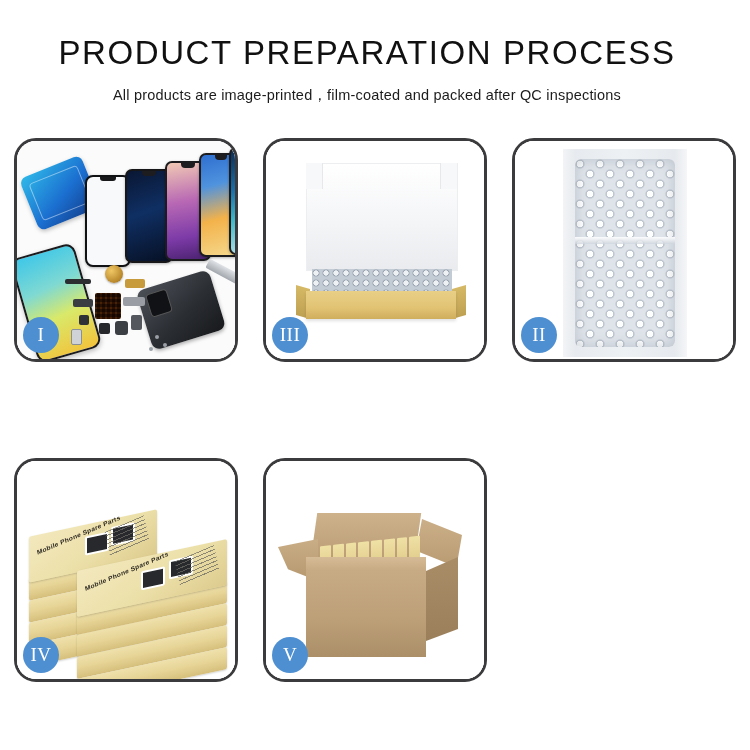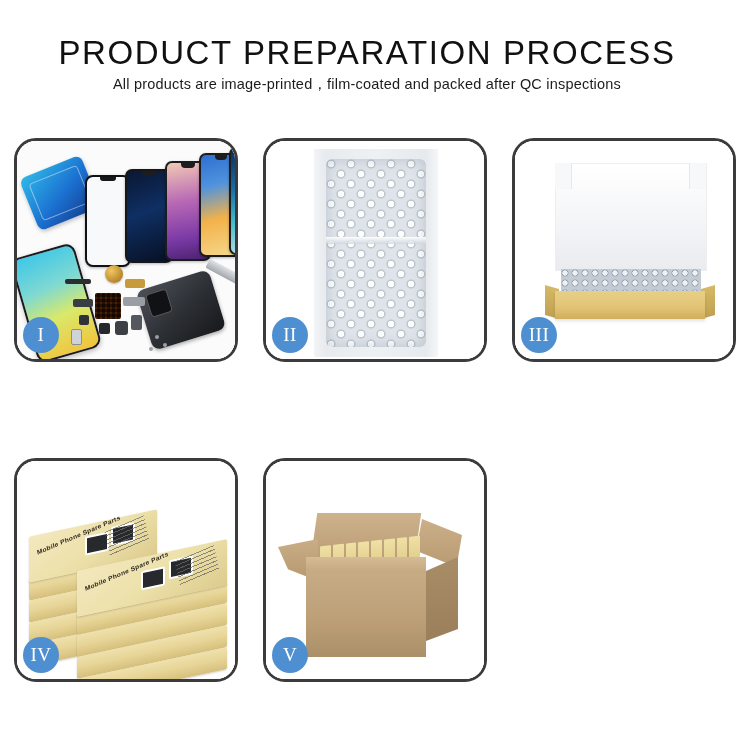--- a/index.html
+++ b/index.html
@@ -24,21 +24,21 @@
   }
   .page-title {
     font-size: 33px;
     line-height: 38px;
     font-weight: 500;
     letter-spacing: 1.6px;
     color: #111111;
     white-space: nowrap;
   }
   .page-subtitle {
-    margin-top: 3px;
+    margin-top: 14px;
     font-size: 14.5px;
     line-height: 18px;
     font-weight: 400;
     letter-spacing: .2px;
     color: #1c1c1c;
     white-space: nowrap;
   }
 
   
   .grid {
@@ -361,44 +361,44 @@
         <div class="pt-scr" style="left:94px; top:80px;"></div>
         <div class="pt-scr" style="left:80px; top:84px;"></div>
       </div>
       <div class="tweezer"></div>
     </div>
     <div class="badge">I</div>
   </div>
 
   <div class="panel">
     <div class="panel-inner">
-      <div class="bw-bg"></div>
-      <div class="bw-sheet"></div>
-      <div class="bw-pack"></div>
-      <div class="bw-seal"></div>
-    </div>
-    <div class="badge">II</div>
-  </div>
-
-  <div class="panel">
-    <div class="panel-inner">
       <div class="b3-bg"></div>
       <div class="b3-lid"></div>
       <div class="b3-lid-tab-l"></div>
       <div class="b3-lid-tab-r"></div>
       <div class="b3-bubbles"></div>
       <div class="b3-flap-l"></div>
       <div class="b3-flap-r"></div>
       <div class="b3-front"></div>
     </div>
     <div class="badge">III</div>
   </div>
 
   <div class="panel">
     <div class="panel-inner">
+      <div class="bw-bg"></div>
+      <div class="bw-sheet"></div>
+      <div class="bw-pack"></div>
+      <div class="bw-seal"></div>
+    </div>
+    <div class="badge">II</div>
+  </div>
+
+  <div class="panel">
+    <div class="panel-inner">
       <div class="b4-bg"></div>
       <div class="stackwrap">
 
         <div class="kbox kbox-slab" style="left:6px; top:86px; width:128px;"></div>
         <div class="kbox kbox-slab" style="left:6px; top:108px; width:128px;"></div>
         <div class="kbox kbox-slab" style="left:6px; top:130px; width:128px;"></div>
         <div class="kbox kbox-slab" style="left:6px; top:152px; width:128px;"></div>
 
         <div class="kbox top" style="left:6px; top:44px; width:128px;">
           <div class="kbox-label" style="top:14px;">Mobile Phone Spare Parts</div>

